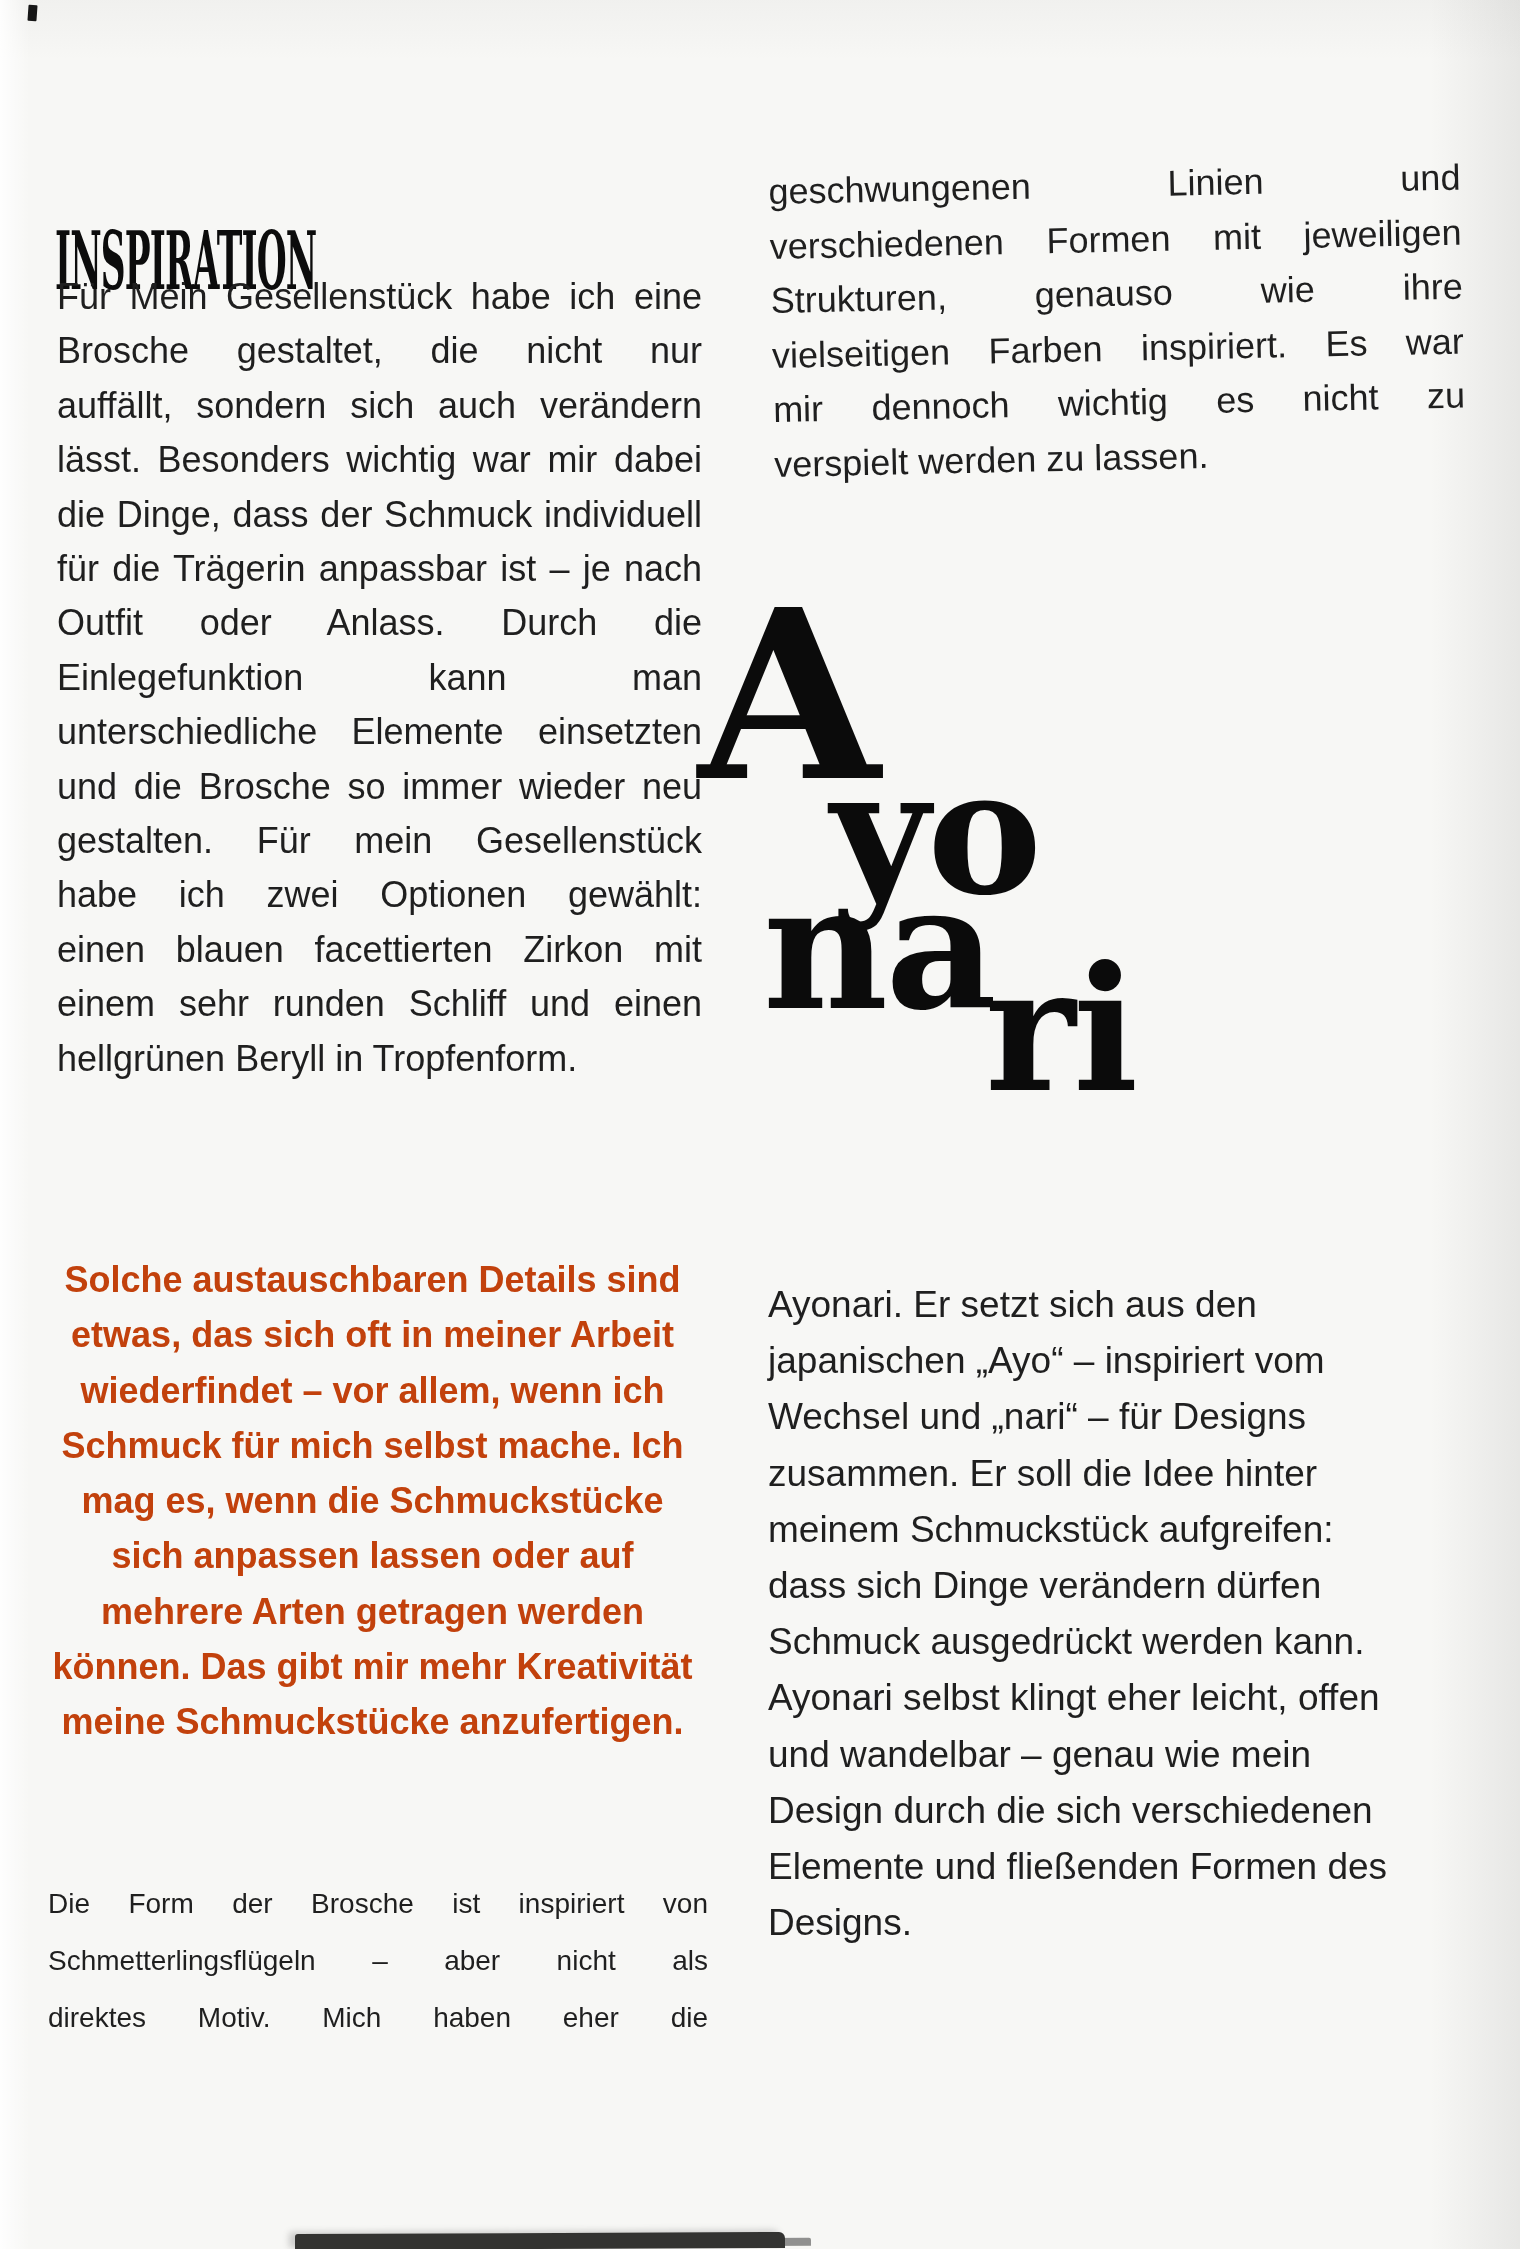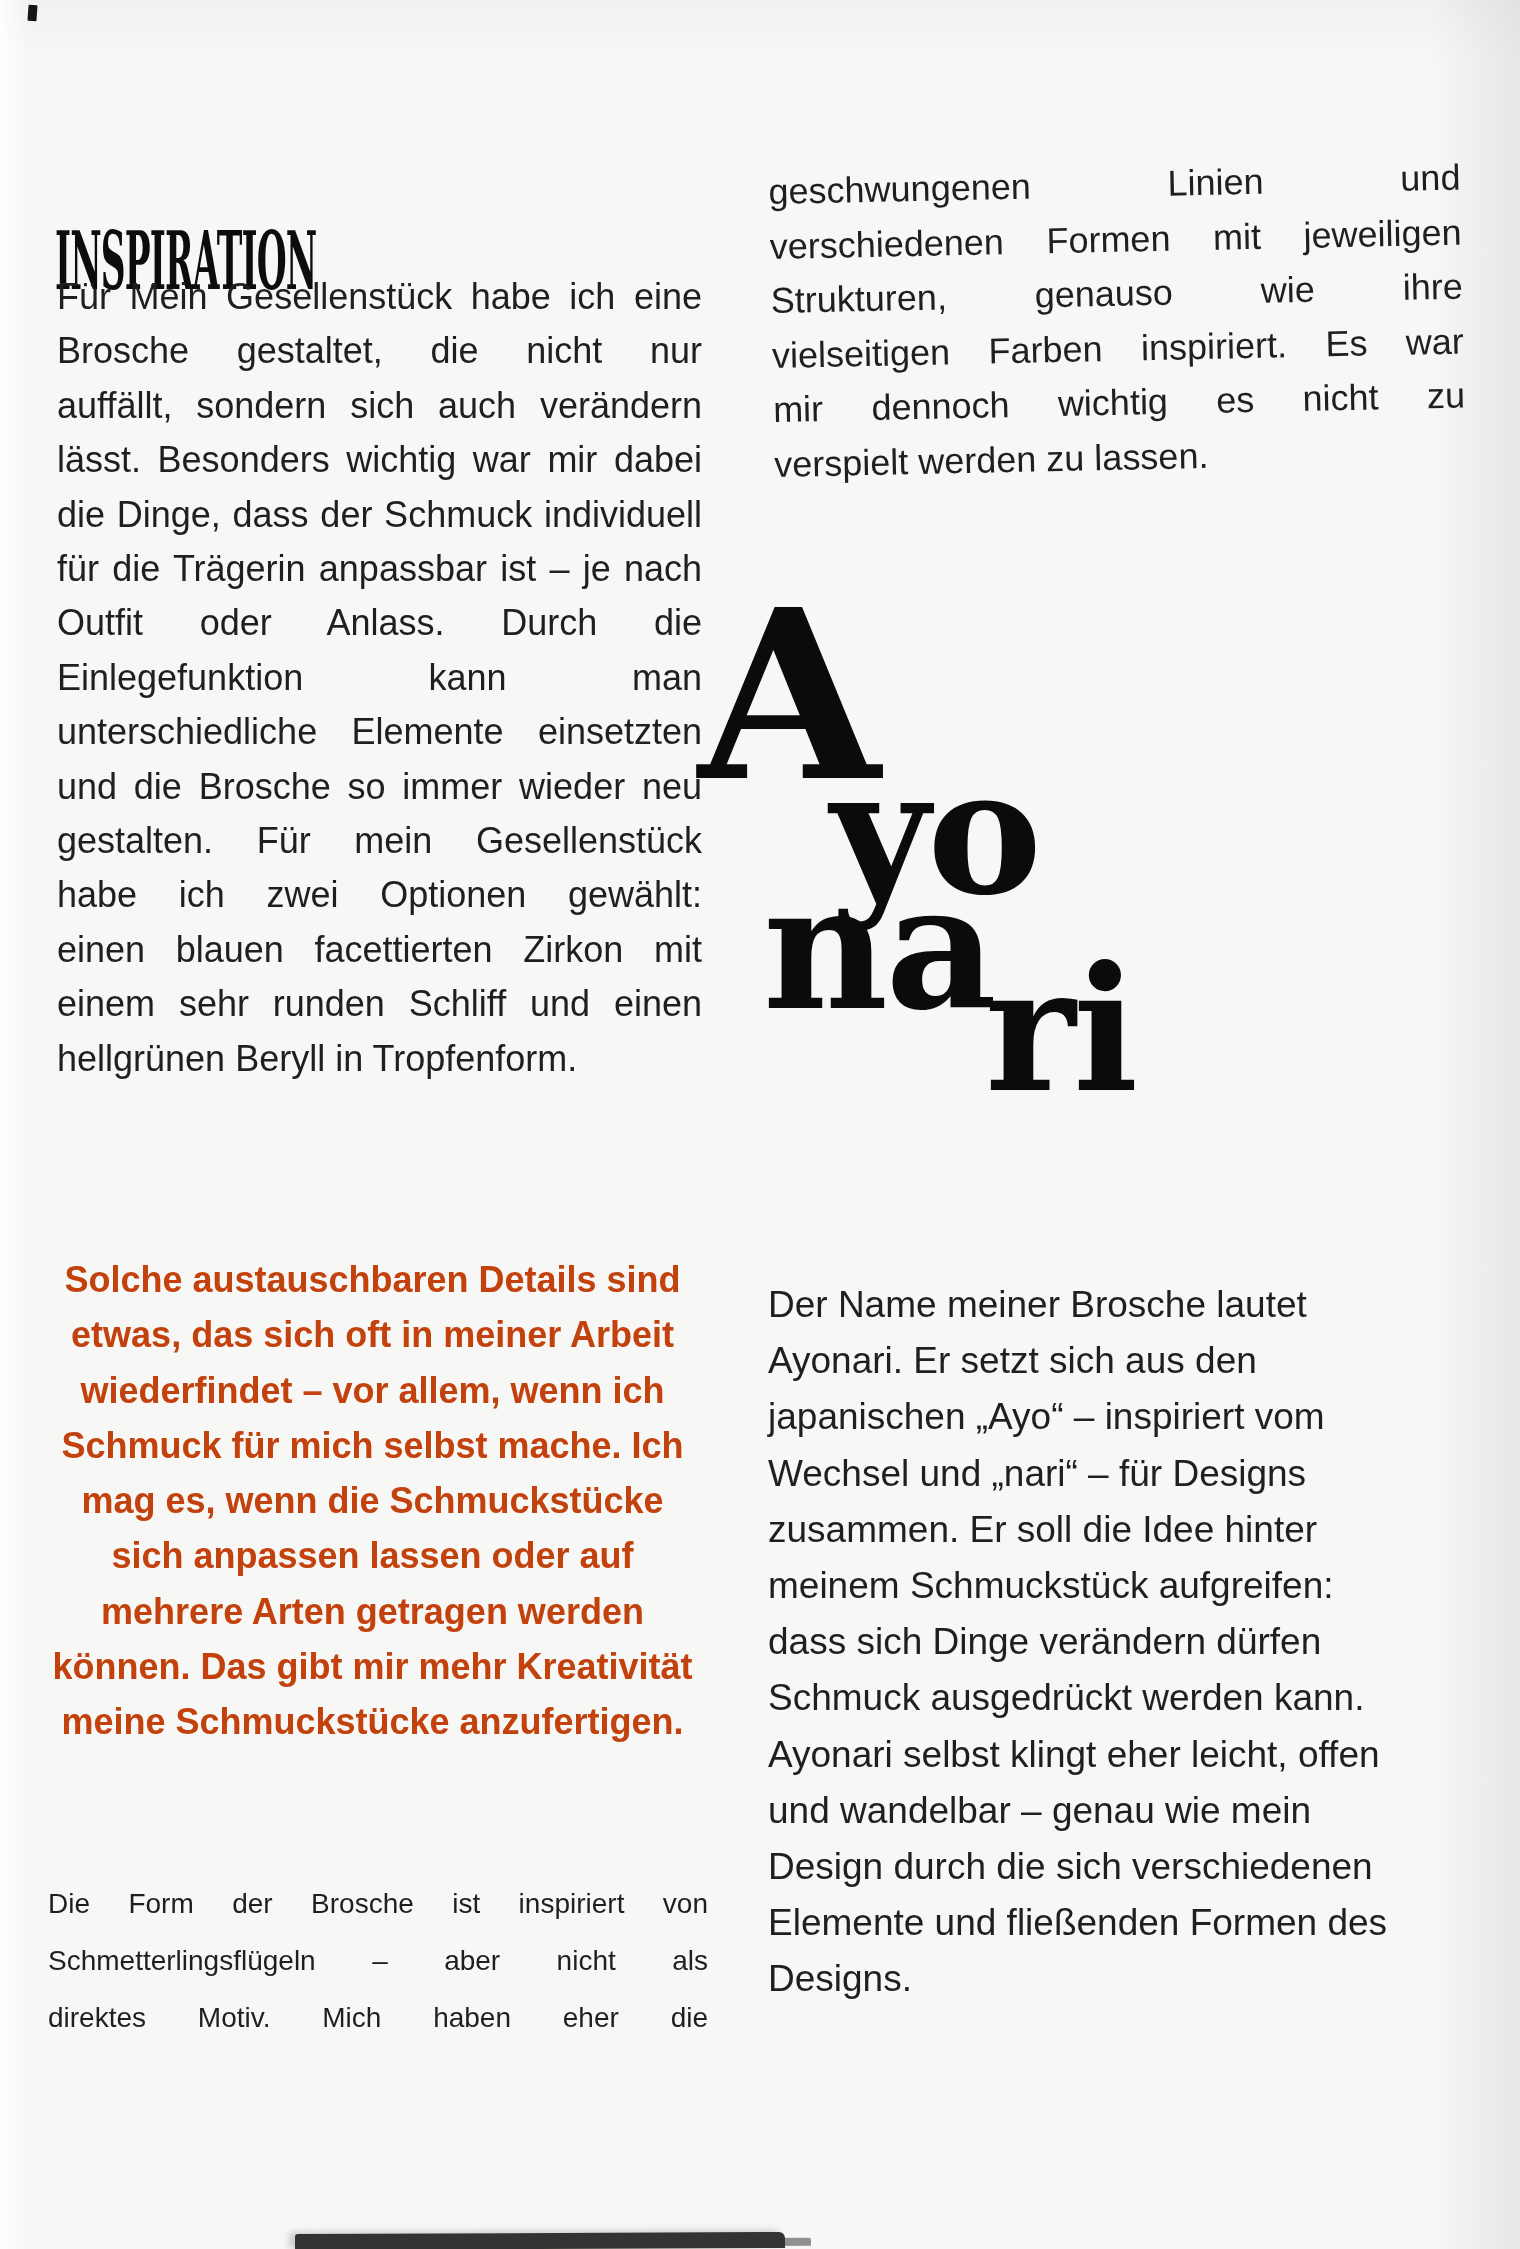--- a/index.html
+++ b/index.html
@@ -116,21 +116,20 @@
     </div>
 
   <div class="display-word">
     <span class="frag-a">A</span>
     <span class="frag-yo">yo</span>
     <span class="frag-na">na</span>
     <span class="frag-ri">ri</span>
   </div>
 
   <div class="par p2-right left">
-      <div class="tline">Der Name meiner Brosche lautet</div>
       <div class="tline">Ayonari. Er setzt sich aus den</div>
       <div class="tline">japanischen „Ayo“ – inspiriert vom</div>
       <div class="tline">Wechsel und „nari“ – für Designs</div>
       <div class="tline">zusammen. Er soll die Idee hinter</div>
       <div class="tline">meinem Schmuckstück aufgreifen:</div>
       <div class="tline">dass sich Dinge verändern dürfen</div>
       <div class="tline">Schmuck ausgedrückt werden kann.</div>
       <div class="tline">Ayonari selbst klingt eher leicht, offen</div>
       <div class="tline">und wandelbar – genau wie mein</div>
       <div class="tline">Design durch die sich verschiedenen</div>

